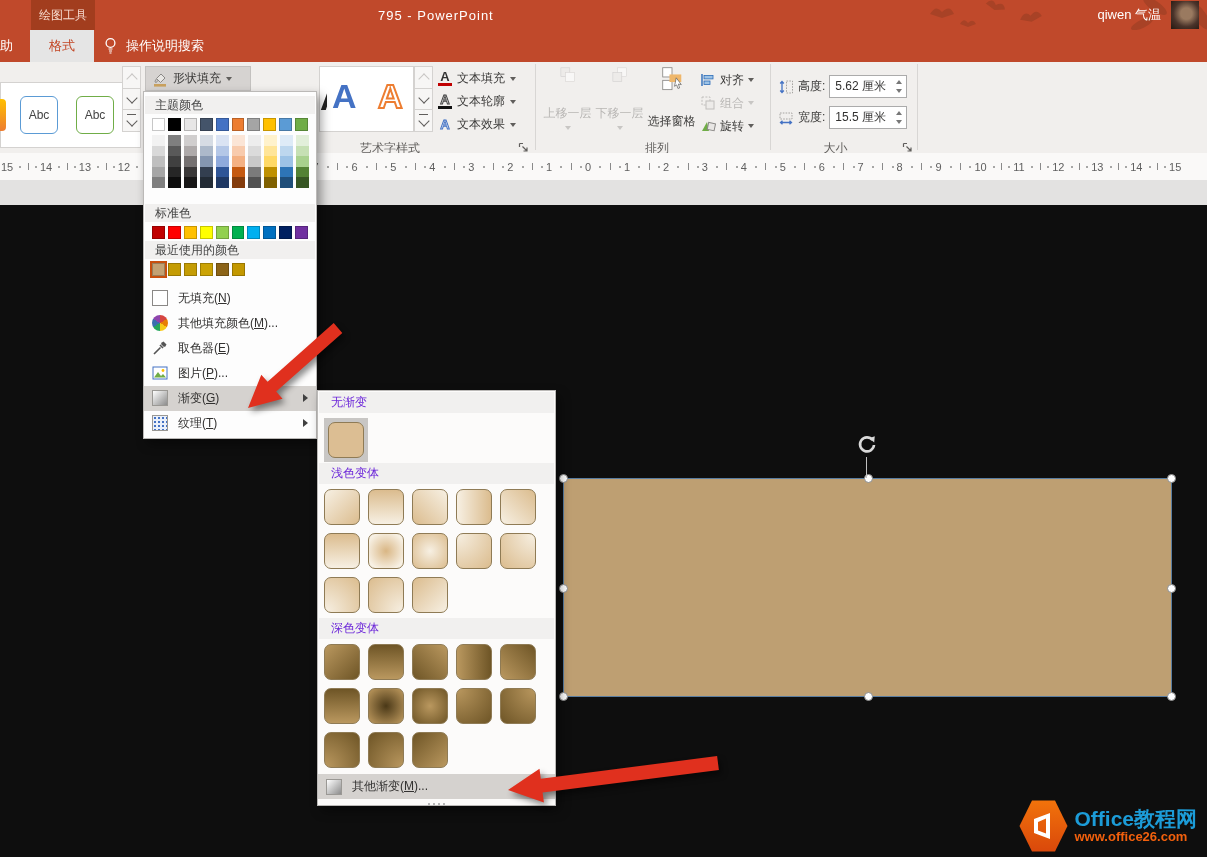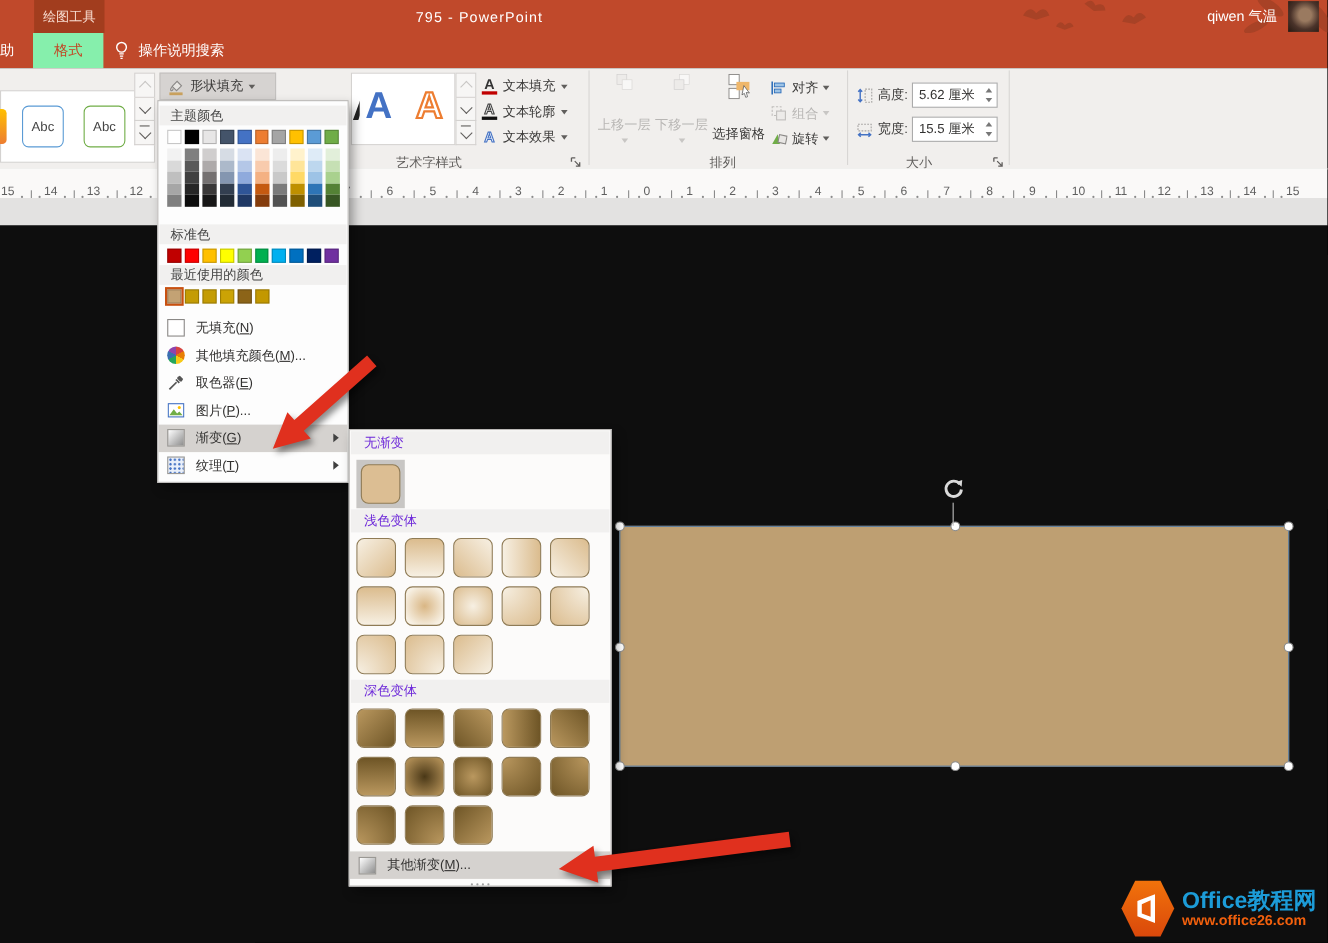--- a/index.html
+++ b/index.html
@@ -12,21 +12,21 @@
   .win-title{position:absolute;left:378px;top:0;height:30px;display:flex;align-items:center;
              color:#fff;font-size:13px;letter-spacing:1px;}
   .deco{position:absolute;top:0;left:0;pointer-events:none;}
   .user-name{position:absolute;right:46px;top:0;height:30px;display:flex;align-items:center;color:#fff;font-size:13px;}
   .avatar{position:absolute;right:8px;top:1px;width:28px;height:28px;
           background:radial-gradient(circle at 55% 45%, #9a7a60 0 26%, #4a332a 60%, #241811 100%);}
   
   .tabrow{position:absolute;left:0;top:30px;width:1207px;height:32px;background:#C0492B;}
   .tab-partial{position:absolute;left:0;top:0;height:32px;width:24px;color:#fff;font-size:13px;
                display:flex;align-items:center;overflow:hidden;}
-  .tab-active{position:absolute;left:30px;top:0;width:64px;height:32px;background:#86efac;
+  .tab-active{position:absolute;left:30px;top:0;width:64px;height:32px;background:#e5e5e5;
               color:#C24524;font-size:13px;display:flex;align-items:center;justify-content:center;}
   .tellme{position:absolute;left:104px;top:0;height:32px;display:flex;align-items:center;gap:9px;
           color:#fff;font-size:13px;}
   
   .ribbon{position:absolute;left:0;top:62px;width:1207px;height:91px;background:#F1EFED;
           border-bottom:1px solid #D2D0CE;font-size:12px;color:#3B3A39;}
   .gal-box{position:absolute;background:#FFFFFF;border:1px solid #D4D2D0;box-sizing:border-box;}
   .abc-btn{position:absolute;width:38px;height:38px;border-radius:6px;background:#fff;box-sizing:border-box;
            display:flex;align-items:center;justify-content:center;font-size:12px;color:#444;}
   .gal-scroll{position:absolute;width:19px;display:flex;flex-direction:column;}
@@ -56,21 +56,21 @@
   .mini-row{position:absolute;height:20px;display:flex;align-items:center;gap:4px;font-size:12px;}
   .size-row{position:absolute;display:flex;align-items:center;gap:4px;}
   .size-input{width:78px;height:23px;background:#fff;border:1px solid #ABABAB;box-sizing:border-box;
               display:flex;align-items:center;padding-left:5px;font-size:12px;color:#323130;position:relative;}
   .spin{position:absolute;right:2px;top:1px;bottom:1px;width:11px;display:flex;flex-direction:column;justify-content:space-around;align-items:center;}
   .spin .u{width:0;height:0;border-left:3px solid transparent;border-right:3px solid transparent;border-bottom:4px solid #777;}
   .spin .d{width:0;height:0;border-left:3px solid transparent;border-right:3px solid transparent;border-top:4px solid #777;}
   
   .ruler{position:absolute;left:0;top:153px;width:1207px;height:27px;background:#FAF9F8;
          display:grid;grid-template-columns:repeat(31,1fr);align-items:center;}
-  .rcell{display:flex;align-items:flex-end;justify-content:space-between;height:100%;padding-right:2px;}
+  .rcell{display:flex;align-items:center;justify-content:space-between;height:100%;padding-right:2px;}
   .rnum{font-size:11px;color:#5f5f5f;padding-left:1px;}
   .rdot{width:2px;height:2px;background:#8a8a8a;border-radius:50%;}
   .rtick{width:1px;height:7px;background:#8a8a8a;}
   .pasteboard{position:absolute;left:0;top:180px;width:1207px;height:25px;background:#E3E2E1;}
   .canvas{position:absolute;left:0;top:205px;width:1207px;height:652px;background:#0E0E0E;}
   .shape{position:absolute;left:563px;top:273px;width:609px;height:219px;border:1px solid #5A7DA0;box-sizing:border-box;}
   .handle{position:absolute;width:9px;height:9px;border-radius:50%;background:#fff;border:1px solid #8a8a8a;box-sizing:border-box;}
   .rot-stem{position:absolute;left:866px;top:252px;width:1px;height:21px;background:#BFBFBF;}
   .rot-handle{position:absolute;left:855px;top:228px;}
   

